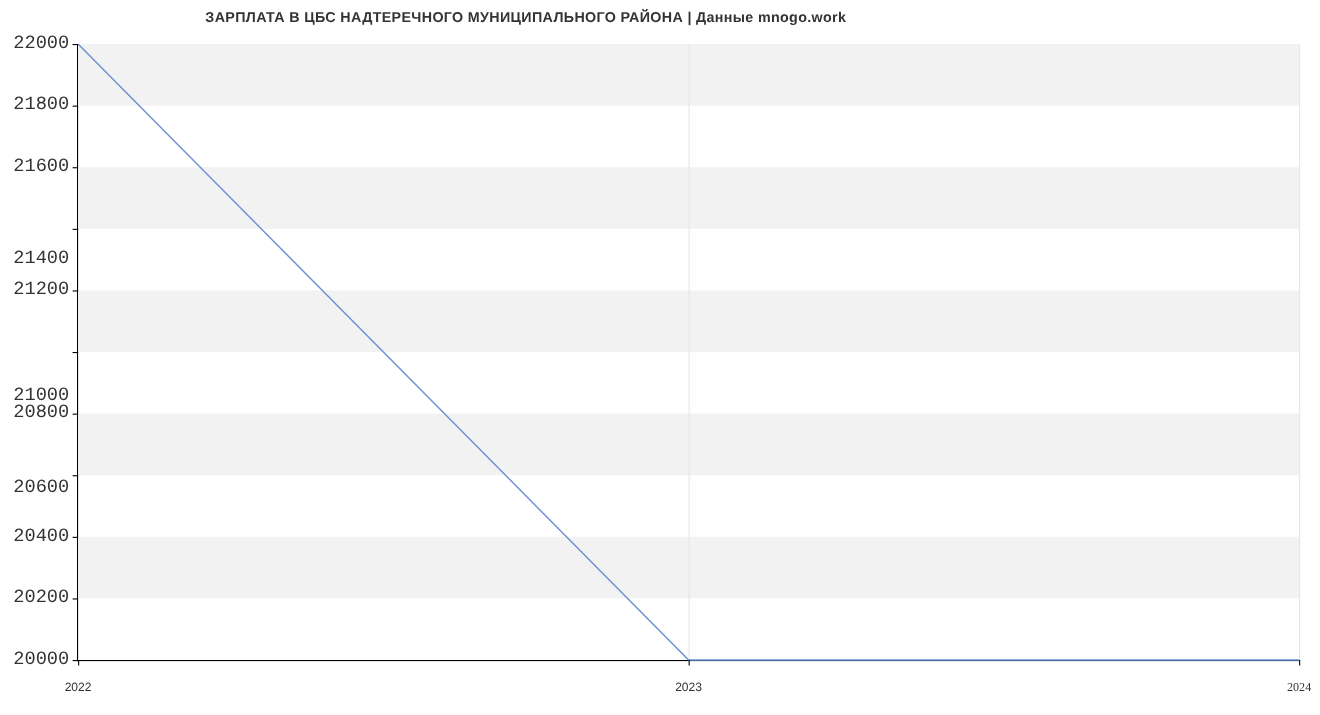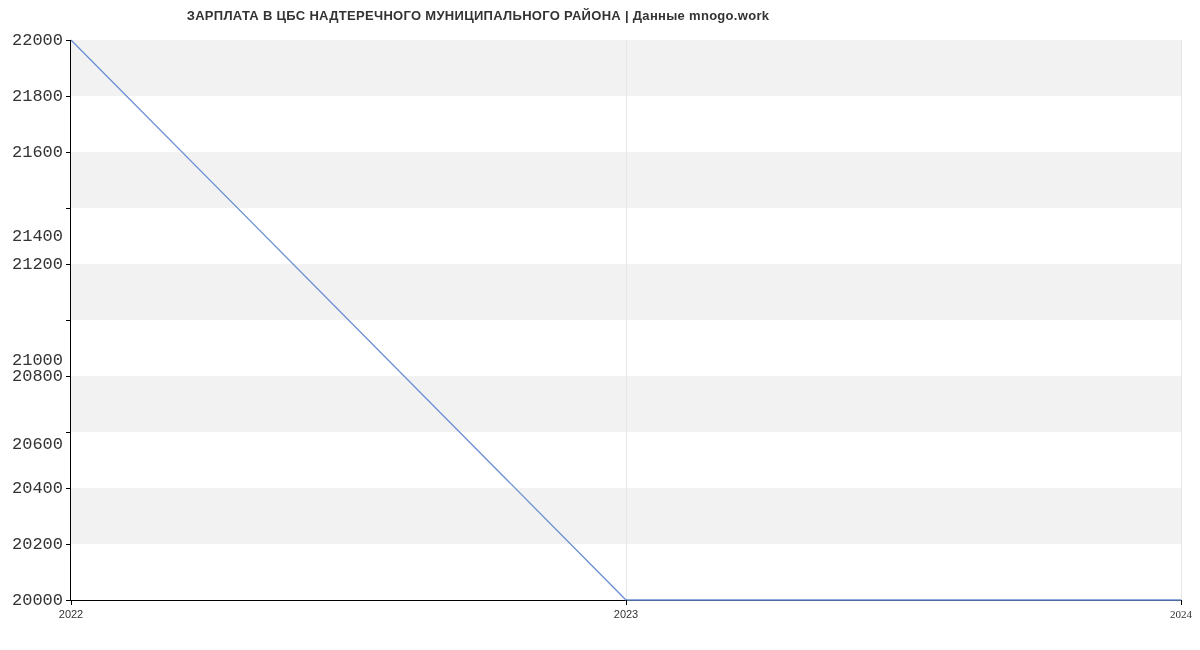--- a/index.html
+++ b/index.html
@@ -53,21 +53,21 @@
     position: absolute;
     right: 100%;
     width: 5px;
     height: 1px;
     background: #000000;
   }
   .x-tick-label {
     position: absolute;
     top: 100%;
     transform: translateX(-50%);
-    padding-top: 8px;
+    padding-top: 19px;
     font-size: 11px;
     color: #333333;
     white-space: nowrap;
   }
   .x-tick-mark {
     position: absolute;
     top: 100%;
     width: 1px;
     height: 5px;
     background: #000000;

